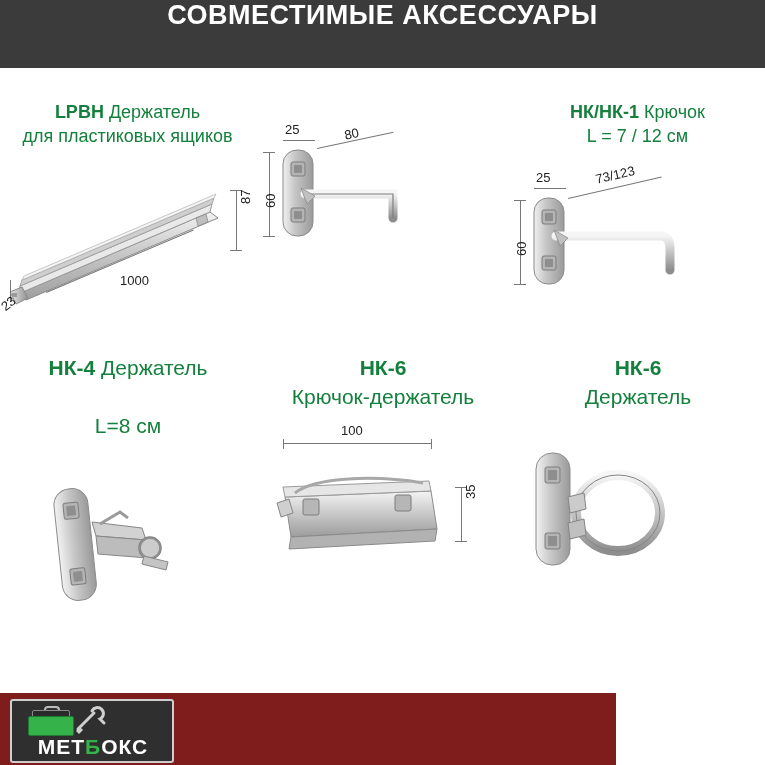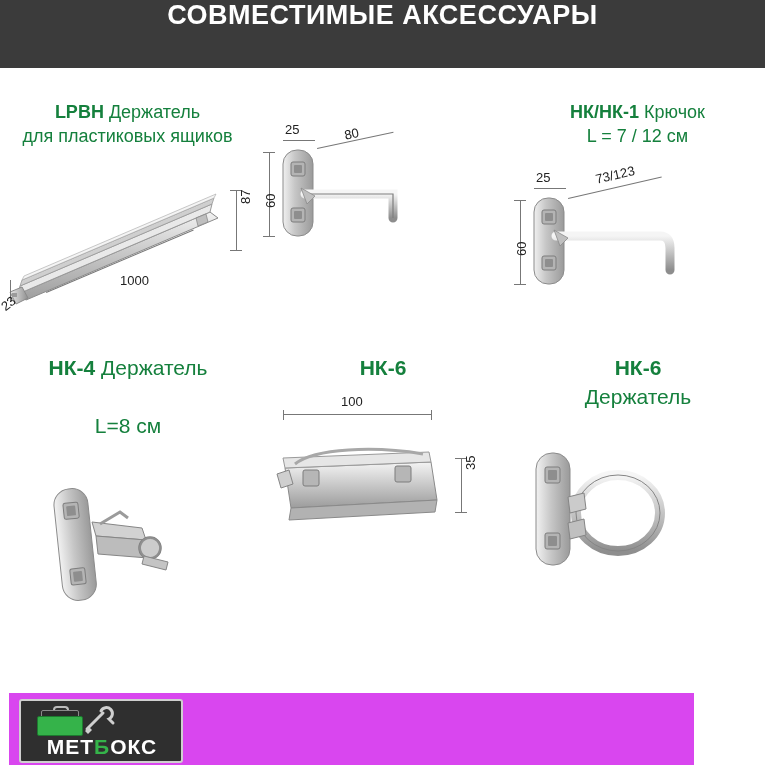--- a/index.html
+++ b/index.html
@@ -103,25 +103,25 @@
   .dimline {
     position: absolute;
     background: #777;
   }
   .h-line { height: 1px; }
   .v-line { width: 1px; }
 
   
   .footer {
     position: absolute;
-    left: 9px;
+    left: 0;
     bottom: 0;
-    width: 685px;
+    width: 616px;
     height: 72px;
-    background: #d946ef;
+    background: #7f1d1d;
   }
   .logo-box {
     position: absolute;
     left: 10px;
     top: 6px;
     width: 160px;
     height: 60px;
     background: #2f2f2f;
     border: 2px solid #cfcfcf;
     border-radius: 3px;
@@ -353,20 +353,21 @@
             <path d="M150,72 a10,10 0 1,0 0.1,0" fill="none" stroke="#8f8f8f" stroke-width="2"></path>
             <polygon points="144,90 168,96 166,104 142,98" fill="#c4c4c4" stroke="#868686" stroke-width="1"></polygon>
             <path d="M100,58 L120,46 L128,52" fill="none" stroke="#9b9b9b" stroke-width="3"></path>
           </svg>
         </div>
       </div>
 
       <div class="cell">
         <div class="caption caption-big">
           <span class="code">НК-6</span><br>
+          <span class="lbl">Крючок-держатель</span>
         </div>
         <div class="art art-tall">
           <svg width="240" height="190" viewBox="0 0 240 190">
             <defs>
               <linearGradient id="pl5" x1="0" y1="0" x2="0" y2="1">
                 <stop offset="0%" stop-color="#f4f4f4"></stop>
                 <stop offset="50%" stop-color="#c8c8c8"></stop>
                 <stop offset="100%" stop-color="#9c9c9c"></stop>
               </linearGradient>
             </defs>

